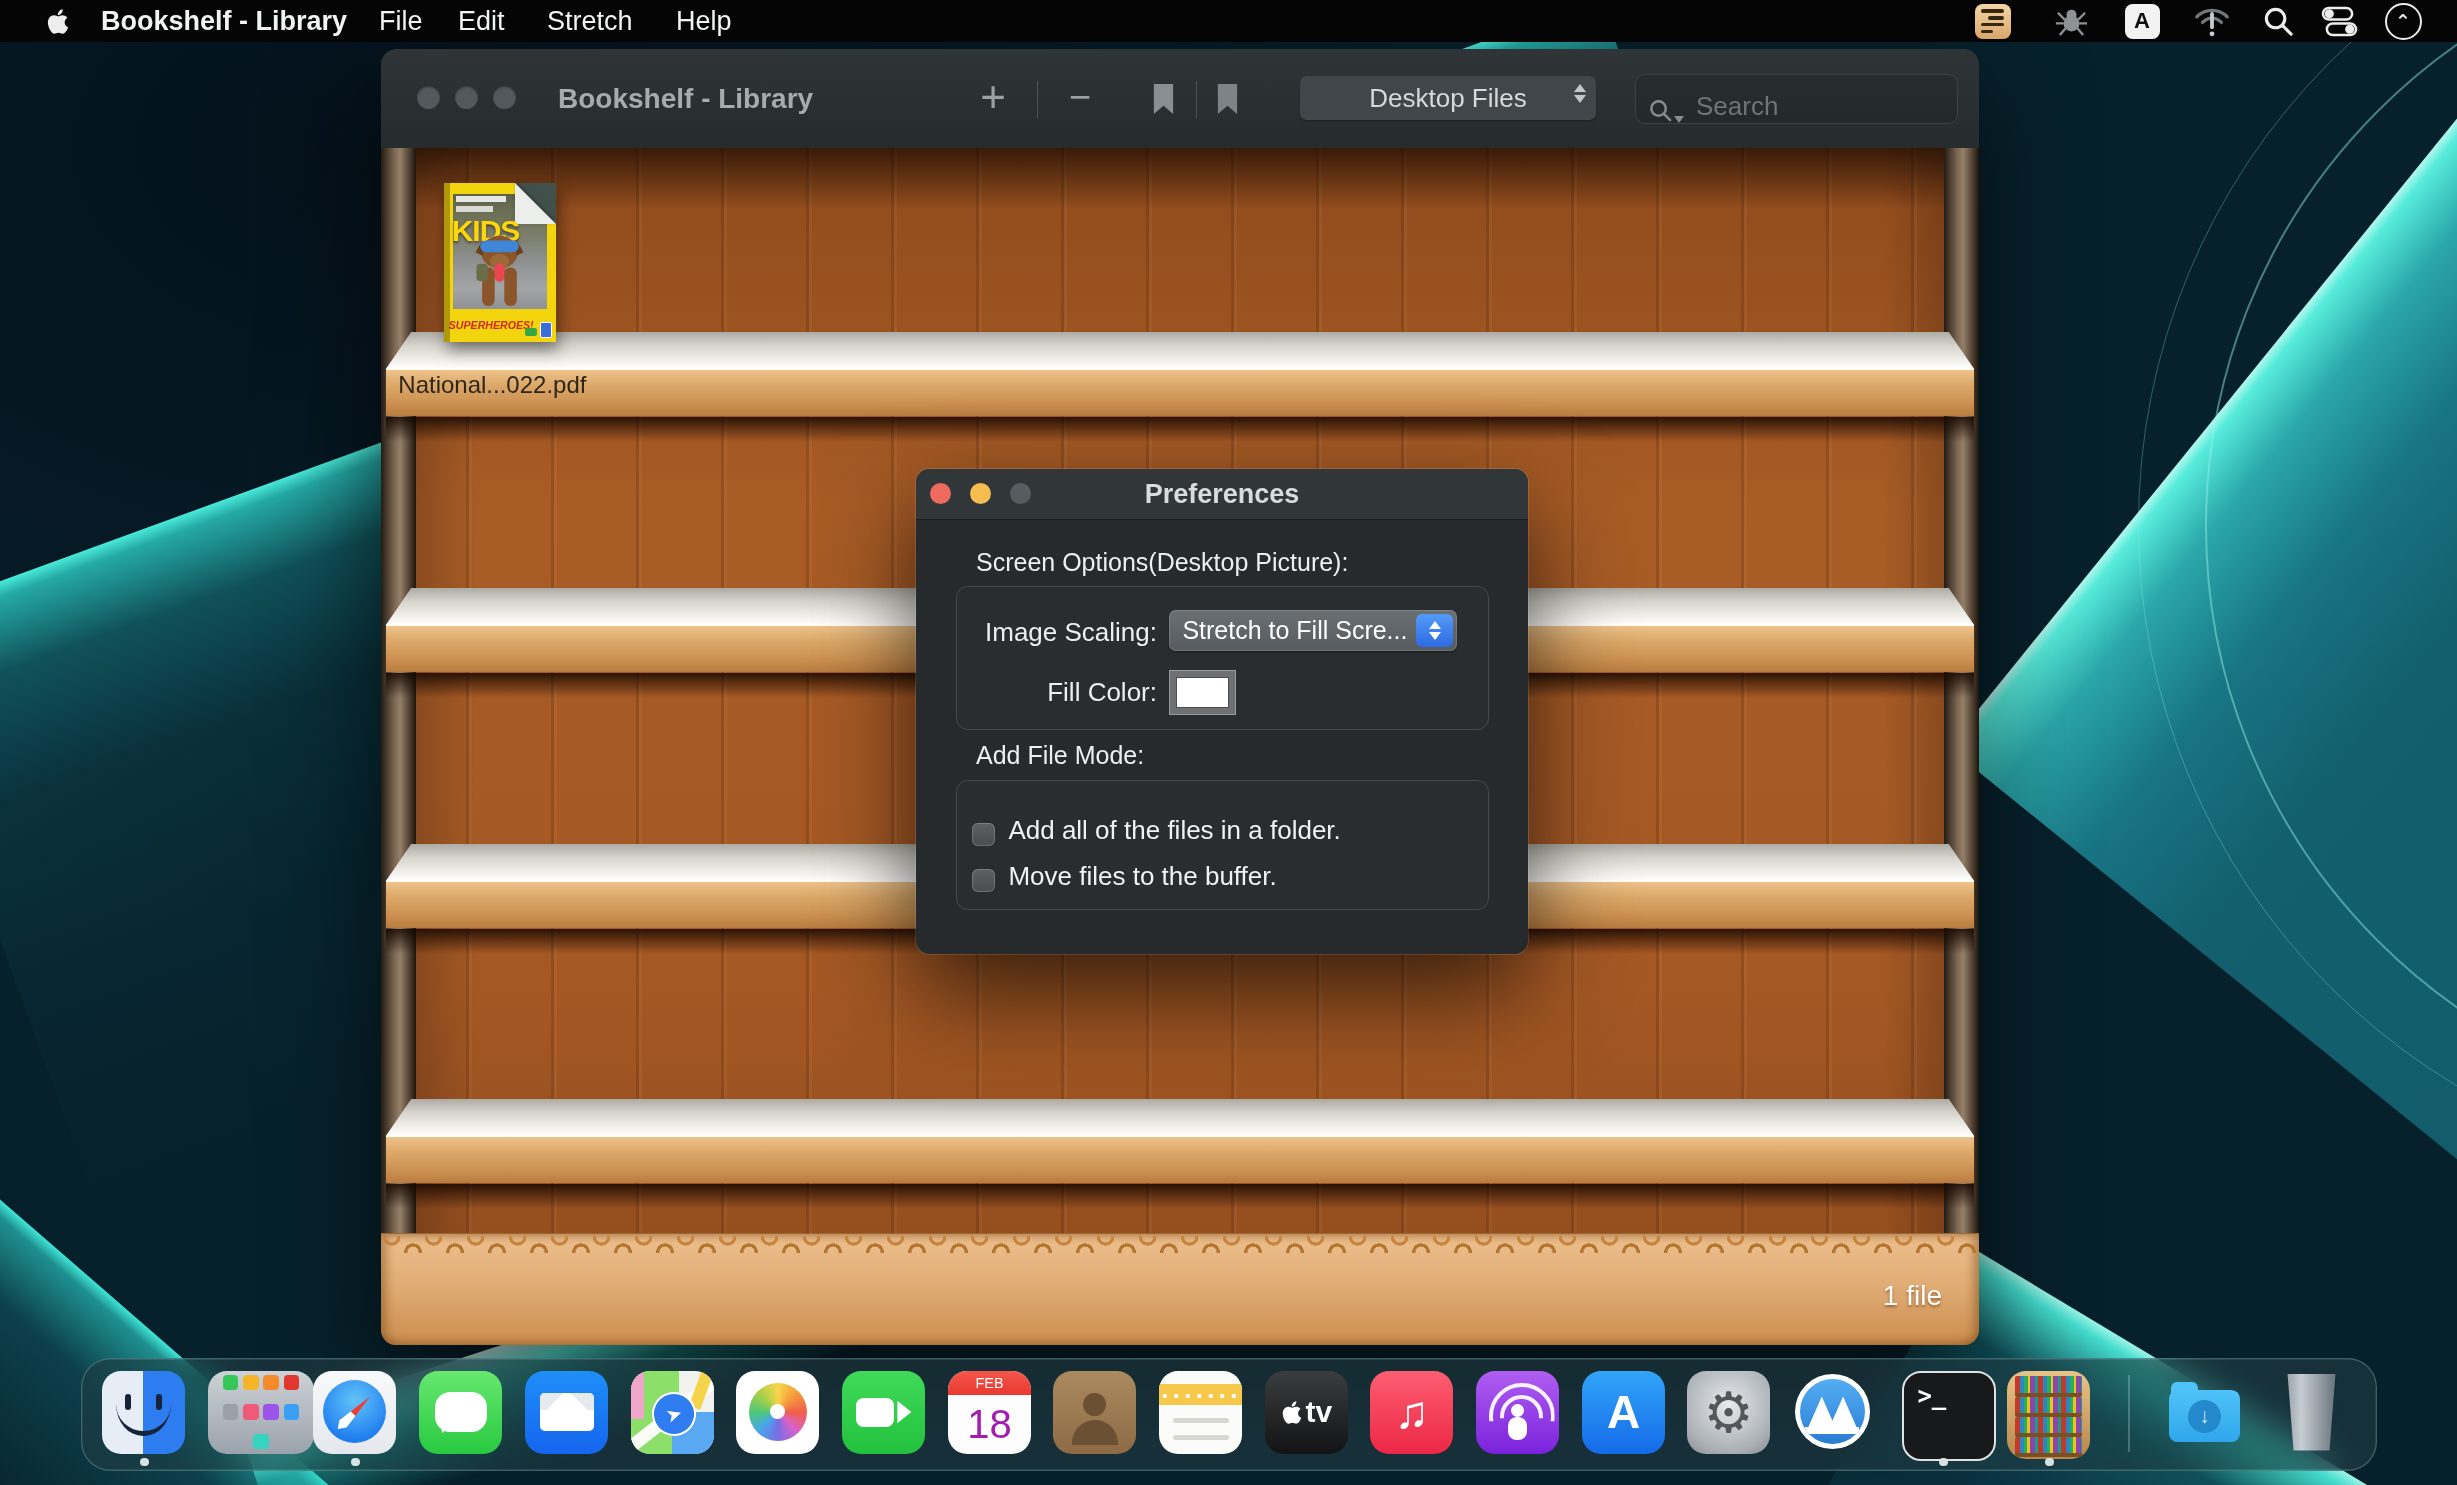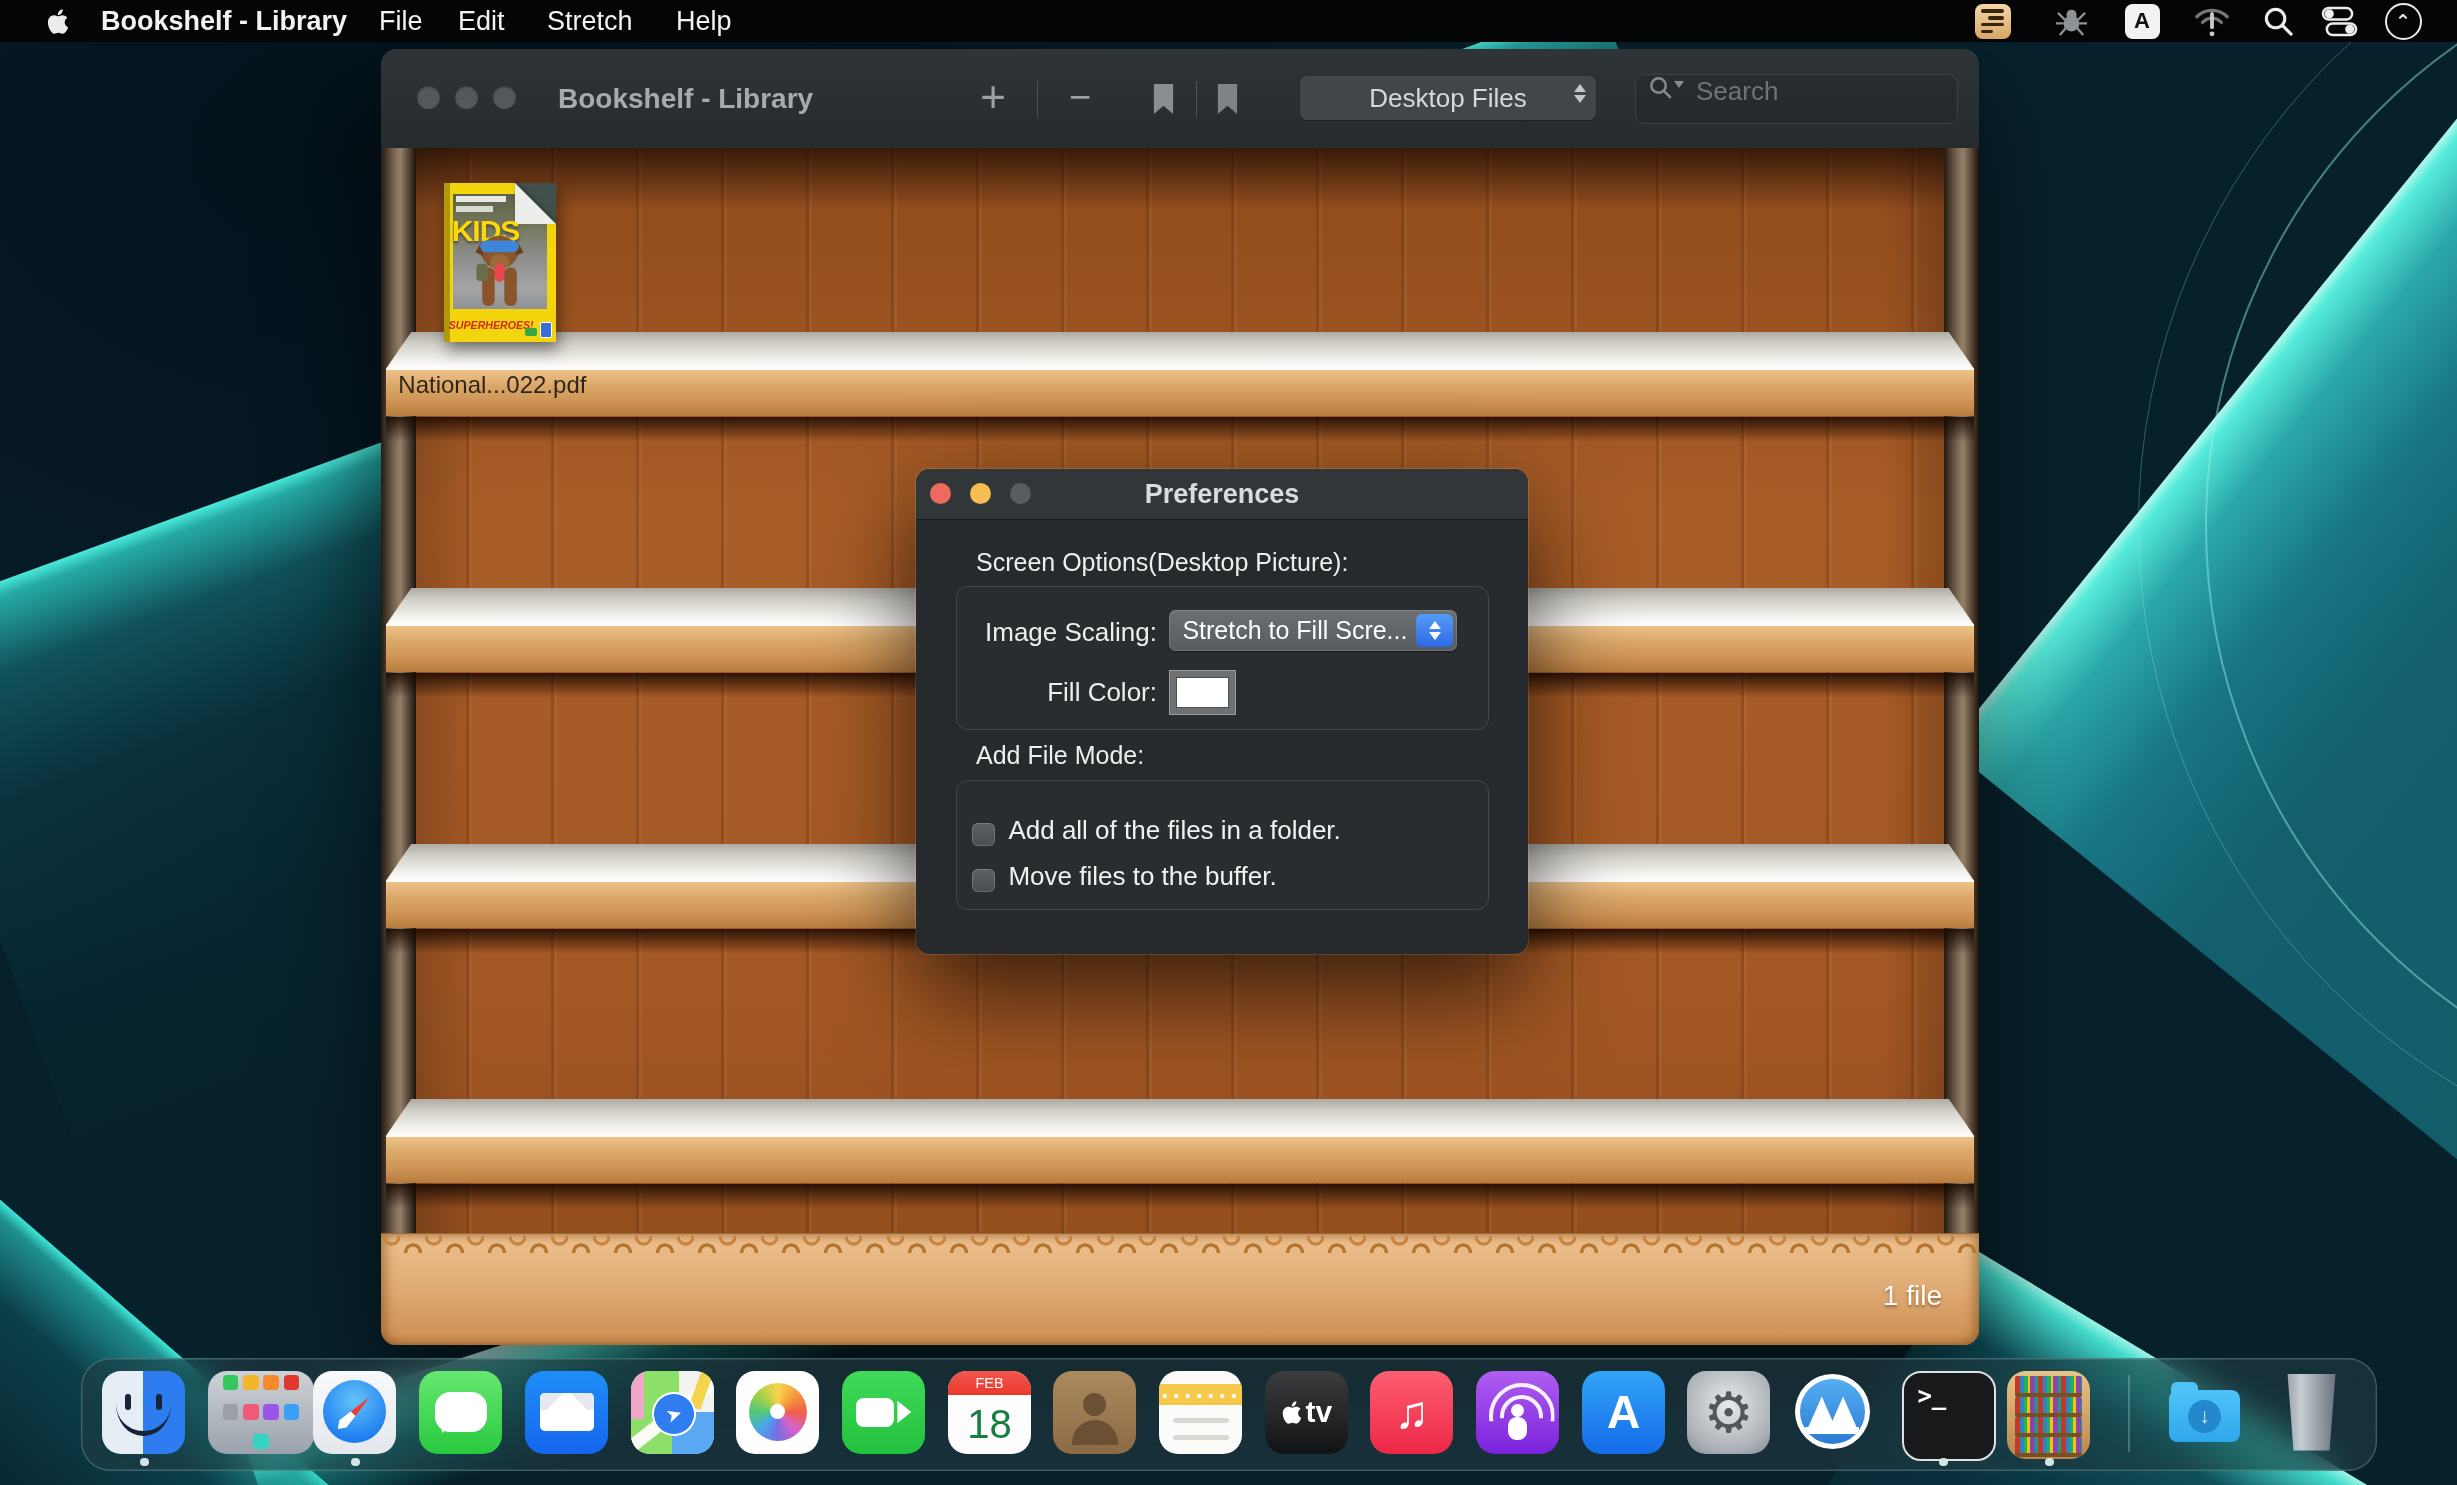--- a/index.html
+++ b/index.html
@@ -44,21 +44,21 @@
   .tbtn{position:absolute;top:0;height:99px;line-height:96px;font-size:44px;color:#9aa0a3;width:46px;text-align:center;}
   .tsep{position:absolute;top:32px;width:1px;height:37px;background:rgba(255,255,255,.16);}
   .tbook{position:absolute;top:34px;width:25px;height:33px;}
   .ddown{position:absolute;left:919px;top:27px;width:296px;height:44px;border-radius:6.7px;background:#41464a;
     display:flex;align-items:center;justify-content:center;color:#d6d9da;font-size:26px;box-shadow:0 1px 1.9px rgba(0,0,0,.3);}
   .ddchev{position:absolute;right:9.6px;top:7.7px;display:flex;flex-direction:column;gap:2.9px;}
   .ddchev b{width:0;height:0;border-left:6.7px solid transparent;border-right:6.7px solid transparent;}
   .ddchev .up{border-bottom:8.6px solid #c3c7c9;}
   .ddchev .dn{border-top:8.6px solid #c3c7c9;}
   .searchbox{position:absolute;left:1254px;top:25px;width:321px;height:48px;border-radius:9.6px;
-    border:1.9px solid #3d4246;background:rgba(0,0,0,.1);display:flex;align-items:flex-start;}
+    border:1.9px solid #3d4246;background:rgba(0,0,0,.1);display:flex;align-items:flex-end;}
   .searchbox input{background:transparent;border:none;outline:none;color:#c9cdcf;font-size:26px;width:211px;
     font-family:"Liberation Sans","DejaVu Sans",sans-serif;}
   .searchbox input::placeholder{color:#6e757a;}
   .sb-chev{width:0;height:0;border-left:5.8px solid transparent;border-right:5.8px solid transparent;border-top:7.7px solid #858b8f;margin:5.8px 9.6px 0 1.9px;}
 
   .mw-content{position:absolute;left:0;top:99px;right:0;bottom:0;overflow:hidden;border-radius:0 0 15.4px 15.4px;
     background:#a05522;}
   .planks{position:absolute;inset:0;
     background:repeating-linear-gradient(90deg,rgba(55,22,4,.18) 0 2.9px,rgba(255,214,158,.06) 2.9px 5.8px,rgba(0,0,0,0) 5.8px 85px),
     linear-gradient(90deg,rgba(0,0,0,.28) 0,rgba(0,0,0,0) 6%,rgba(0,0,0,0) 94%,rgba(0,0,0,.28) 100%),
@@ -167,21 +167,21 @@
   .i-ph{background:#fff;}
   .i-ph .wheel{position:relative;width:58px;height:58px;border-radius:50%;
     background:conic-gradient(#f9d44c,#f59a3c,#ef5f48,#d863c8,#7a6ce4,#48a6ec,#50c878,#a8d048,#f9d44c);}
   .i-ph .wheel::after{content:"";position:absolute;left:21px;top:21px;width:15.4px;height:15.4px;border-radius:50%;background:#fff;}
   .i-ft{background:linear-gradient(180deg,#40da58,#22c13d);gap:2.9px;}
   .i-ft .cam{width:38px;height:29px;background:#fff;border-radius:7.7px;}
   .i-ft .lens{width:14.4px;height:23px;background:#fff;clip-path:polygon(100% 0,0 50%,100% 100%);transform:scaleX(-1);}
   .i-ca{background:#fdfdfd;flex-direction:column;overflow:hidden;}
   .i-ca .top{width:83px;height:24px;background:linear-gradient(180deg,#f4574d,#e8382e);color:#fff;font-weight:400;font-size:14.4px;
     display:flex;align-items:center;justify-content:center;}
-  .i-ca .day{flex:1;display:flex;align-items:center;justify-content:center;font-size:40px;font-weight:300;color:#15803d;width:83px;}
+  .i-ca .day{flex:1;display:flex;align-items:center;justify-content:center;font-size:40px;font-weight:300;color:#a21caf;width:83px;}
   .i-ct{background:linear-gradient(180deg,#ab8a60,#8d6a44);flex-direction:column;overflow:hidden;}
   .i-ct .hd{width:23px;height:23px;border-radius:50%;background:#6b5034;margin-top:13.4px;}
   .i-ct .sh{width:46px;height:25px;border-radius:23px 23px 0 0;background:#6b5034;margin-top:3.8px;}
   .i-nt{background:#fbfbf9;flex-direction:column;overflow:hidden;}
   .i-nt .yel{width:83px;height:21px;background:#f7c94b;background-image:radial-gradient(circle 2.4px,#fff 1.9px,rgba(0,0,0,0) 2.4px);background-size:11.5px 7.7px;background-position:0 7.7px;background-repeat:repeat-x;}
   .i-nt .ln{width:56px;height:4.8px;background:#d8d8d2;border-radius:2.9px;margin-top:12.5px;}
   .i-tv{background:linear-gradient(180deg,#3a3c3e,#121314);color:#fff;font-weight:700;font-size:30px;gap:3.8px;}
   .i-mu{background:linear-gradient(180deg,#fd5e71,#ec2746);color:#fff;font-size:46px;}
   .i-pc{background:linear-gradient(180deg,#b05ef2,#7a22dc);}
   .i-pc .r1{position:absolute;left:12.5px;top:12.5px;width:58px;height:58px;border:4.8px solid rgba(255,255,255,.92);border-radius:50%;

